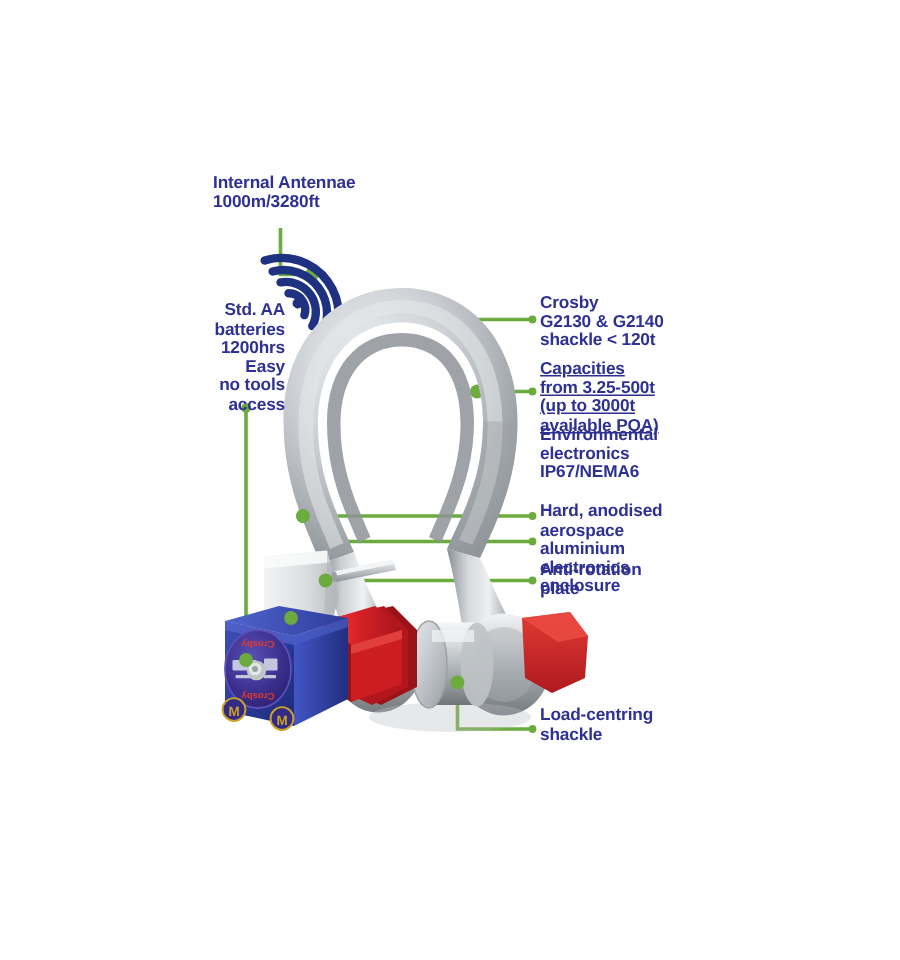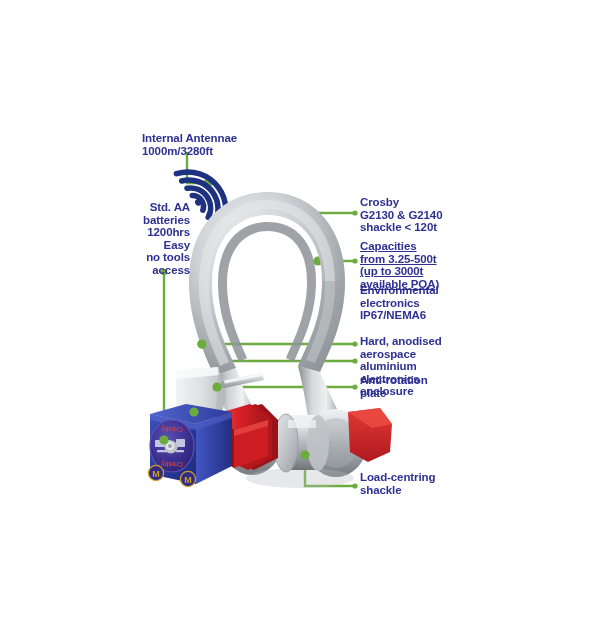--- a/index.html
+++ b/index.html
@@ -33,21 +33,21 @@
     white-space: pre-line;
   }
   
   #lbl-crosby   { left: 360px; top: 196px; }
   #lbl-capacity { left: 360px; top: 240px; text-decoration: underline; }
   #lbl-env      { left: 360px; top: 284px; }
   #lbl-hard     { left: 360px; top: 318px; margin-top: 17px; }
   #lbl-anti     { left: 360px; top: 374px; }
   #lbl-bobbin   { left: 360px; top: 471px; }
   
-  #lbl-antenna  { left: 142px; top: 132px; }
+  #lbl-antenna  { left: 142px; top: 116px; }
   #lbl-battery  { left: 143px; top: 201px; text-align: right; }
 </style>
 </head>
 <body>
 
 <svg id="diagram" viewBox="0 0 600 640" width="600" height="640" xmlns="http://www.w3.org/2000/svg">
 
   <defs>
 
     <linearGradient id="gradBowOuter" x1="0" y1="0" x2="1" y2="0">

